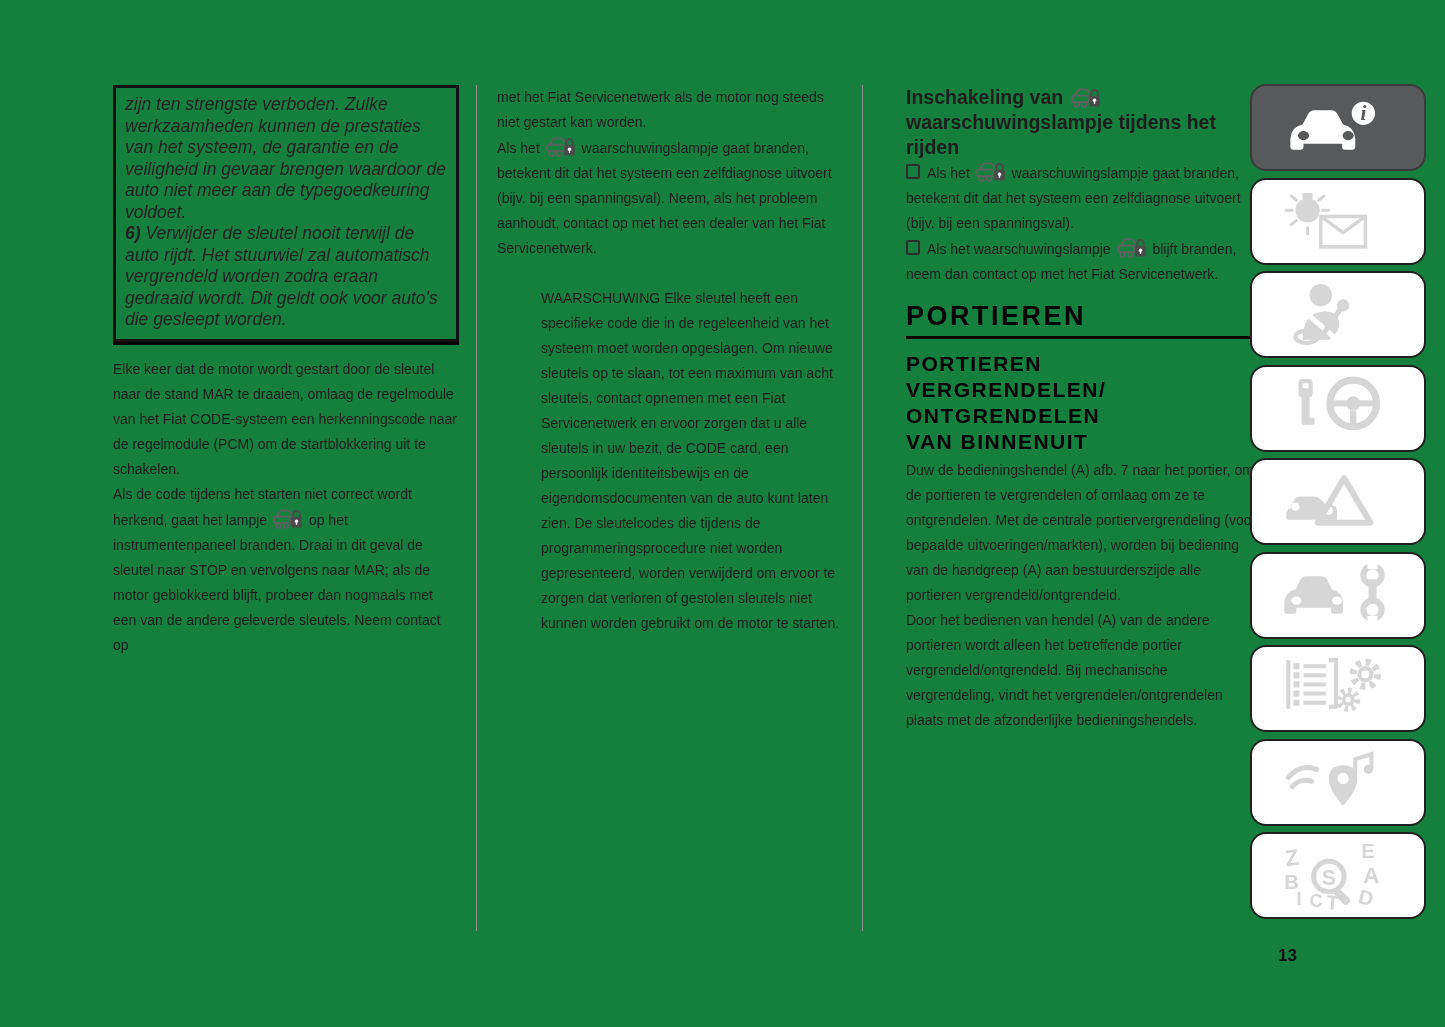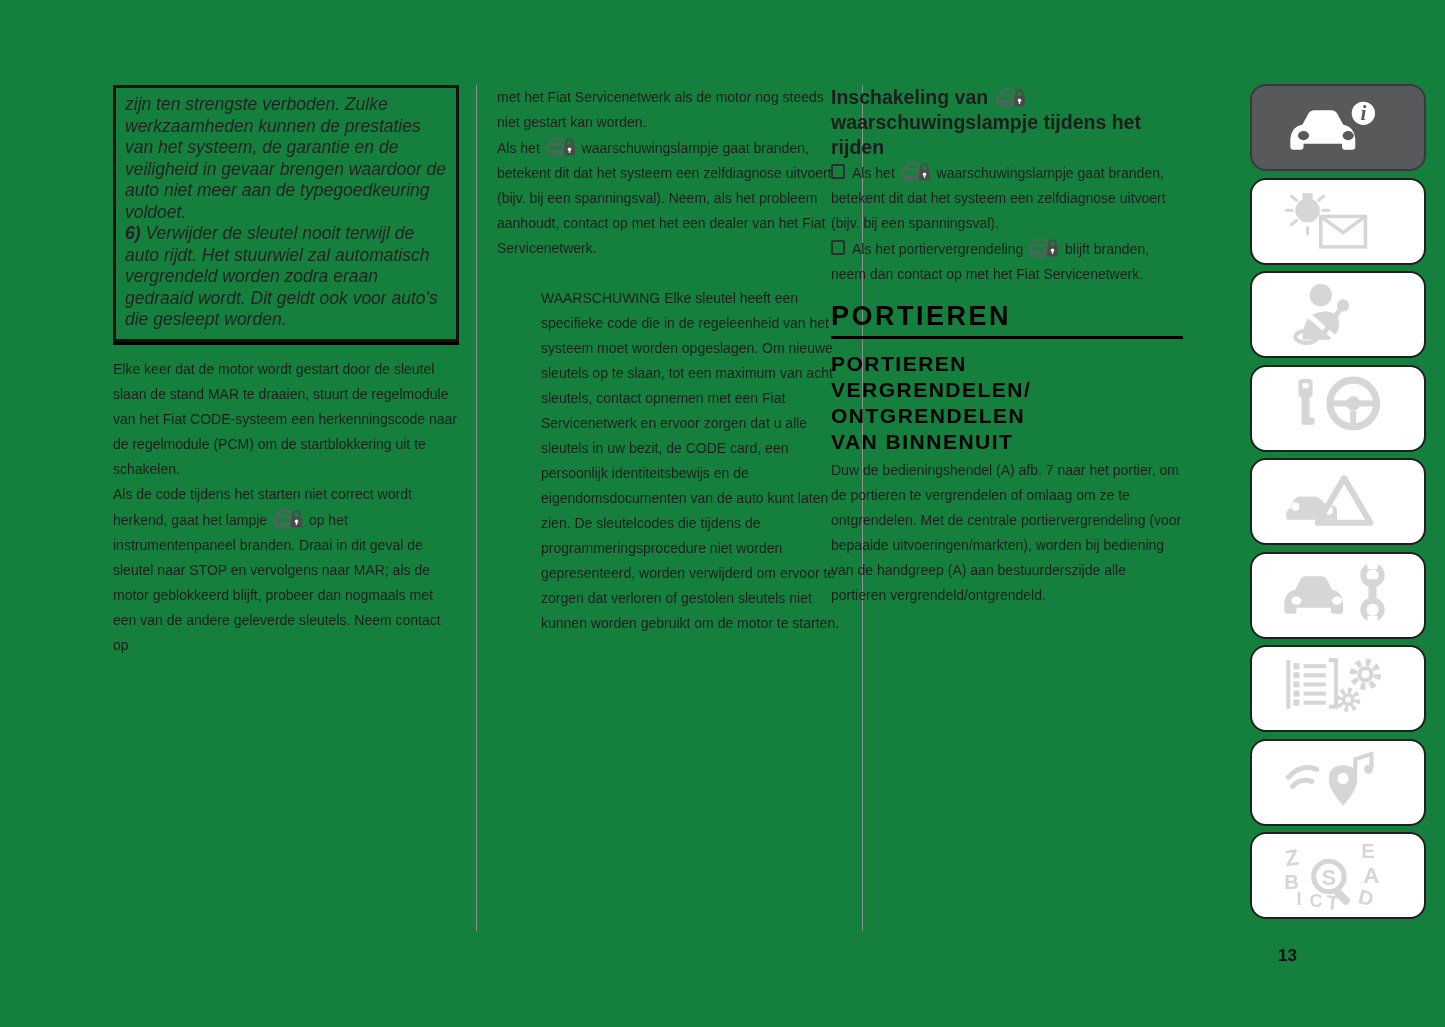--- a/index.html
+++ b/index.html
@@ -1,21 +1,21 @@
 <!DOCTYPE html>
 <html><head>
 <meta charset="utf-8">
 <style>
   html,body{margin:0;padding:0;background:#ffffff;}
   .page{position:relative;width:1445px;height:1027px;background:#15803d;overflow:hidden;
         font-family:"Liberation Sans","DejaVu Sans",sans-serif;color:#1d1d1d;padding-left:41px;}
   .col{position:absolute;top:85px;}
   #col1{left:113px;width:346px;}
   #col2{left:497px;width:349px;}
-  #col3{left:831px;width:352px;}
+  #col3{left:906px;width:352px;}
   .vdiv{position:absolute;top:85px;height:846px;width:1px;background:#8f8f8f;}
   #vdiv1{left:476px;}
   #vdiv2{left:862px;}
   .warnbox{border:3px solid #111111;padding:6px 9px 8px 9px;font-style:italic;
            font-size:17.5px;line-height:21.5px;color:#222222;}
   .warnbox .b{font-weight:bold;}
   p{margin:0;font-size:14px;line-height:25px;}
   .gap{margin-top:25px;margin-left:44px;}
   h1{margin:30px 0 5px 0;font-size:27px;line-height:30px;font-weight:bold;
      letter-spacing:2.5px;color:#000000;}
@@ -39,21 +39,21 @@
            color:#111111;}
 </style>
 </head>
 <body>
 
 <div class="page">
 
   <div class="col" id="col1">
     <div class="warnbox"><span>zijn ten strengste verboden. Zulke werkzaamheden kunnen de prestaties van het systeem, de garantie en de veiligheid in gevaar brengen waardoor de auto niet meer aan de typegoedkeuring voldoet.</span><br><span class="b">6)</span><span> Verwijder de sleutel nooit terwijl de auto rijdt. Het stuurwiel zal automatisch vergrendeld worden zodra eraan gedraaid wordt. Dit geldt ook voor auto's die gesleept worden.</span></div>
     <div class="rule"></div>
-    <p><span>Elke keer dat de motor wordt gestart door de sleutel slaan de stand MAR te draaien, stuurt de regelmodule van het Fiat CODE-systeem een herkenningscode naar de regelmodule (PCM) om de startblokkering uit te schakelen.</span></p>
+    <p><span>Elke keer dat de motor wordt gestart door de sleutel naar de stand MAR te draaien, omlaag de regelmodule van het Fiat CODE-systeem een herkenningscode naar de regelmodule (PCM) om de startblokkering uit te schakelen.</span></p>
     <p><span>Als de code tijdens het starten niet correct wordt herkend, gaat het lampje </span><svg class="lamp" width="30" height="22" viewBox="0 0 30 22">
       <path d="M3.5 10.2 L6.8 4.8 Q7.6 3.4 9.2 3.4 L14.4 3.4 Q16 3.4 16.8 4.8 L18.6 7.6" fill="none" stroke="#5f5f5f" stroke-width="1.8"></path>
       <rect x="1.2" y="9.6" width="16.6" height="6.6" rx="2" fill="none" stroke="#5f5f5f" stroke-width="1.8"></rect>
       <circle cx="5.6" cy="18.6" r="2.4" fill="none" stroke="#5f5f5f" stroke-width="1.6"></circle>
       <circle cx="13.2" cy="18.6" r="2.4" fill="none" stroke="#5f5f5f" stroke-width="1.6"></circle>
       <path d="M20.2 9.8 v-2.6 a3.3 3.3 0 0 1 6.6 0 v2.6" fill="none" stroke="#4a4a4a" stroke-width="2"></path>
       <rect x="18.2" y="9.8" width="10.6" height="10.6" rx="1.6" fill="#4a4a4a"></rect>
       <circle cx="23.5" cy="14.2" r="1.7" fill="#ffffff"></circle>
       <rect x="22.8" y="14.8" width="1.4" height="3" fill="#ffffff"></rect>
     </svg><span> op het instrumentenpaneel branden. Draai in dit geval de sleutel naar STOP en vervolgens naar MAR; als de motor geblokkeerd blijft, probeer dan nogmaals met een van de andere geleverde sleutels. Neem contact op</span></p>
@@ -92,37 +92,38 @@
     <p><span class="sq"></span><span>Als het </span><svg class="lamp" width="30" height="22" viewBox="0 0 30 22">
       <path d="M3.5 10.2 L6.8 4.8 Q7.6 3.4 9.2 3.4 L14.4 3.4 Q16 3.4 16.8 4.8 L18.6 7.6" fill="none" stroke="#5f5f5f" stroke-width="1.8"></path>
       <rect x="1.2" y="9.6" width="16.6" height="6.6" rx="2" fill="none" stroke="#5f5f5f" stroke-width="1.8"></rect>
       <circle cx="5.6" cy="18.6" r="2.4" fill="none" stroke="#5f5f5f" stroke-width="1.6"></circle>
       <circle cx="13.2" cy="18.6" r="2.4" fill="none" stroke="#5f5f5f" stroke-width="1.6"></circle>
       <path d="M20.2 9.8 v-2.6 a3.3 3.3 0 0 1 6.6 0 v2.6" fill="none" stroke="#4a4a4a" stroke-width="2"></path>
       <rect x="18.2" y="9.8" width="10.6" height="10.6" rx="1.6" fill="#4a4a4a"></rect>
       <circle cx="23.5" cy="14.2" r="1.7" fill="#ffffff"></circle>
       <rect x="22.8" y="14.8" width="1.4" height="3" fill="#ffffff"></rect>
     </svg><span> waarschuwingslampje gaat branden, betekent dit dat het systeem een zelfdiagnose uitvoert (bijv. bij een spanningsval).</span></p>
-    <p><span class="sq"></span><span>Als het portiervergrendeling </span><svg class="lamp" width="30" height="22" viewBox="0 0 30 22">
+    <p><span class="sq"></span><span>Als het waarschuwingslampje </span><svg class="lamp" width="30" height="22" viewBox="0 0 30 22">
       <path d="M3.5 10.2 L6.8 4.8 Q7.6 3.4 9.2 3.4 L14.4 3.4 Q16 3.4 16.8 4.8 L18.6 7.6" fill="none" stroke="#5f5f5f" stroke-width="1.8"></path>
       <rect x="1.2" y="9.6" width="16.6" height="6.6" rx="2" fill="none" stroke="#5f5f5f" stroke-width="1.8"></rect>
       <circle cx="5.6" cy="18.6" r="2.4" fill="none" stroke="#5f5f5f" stroke-width="1.6"></circle>
       <circle cx="13.2" cy="18.6" r="2.4" fill="none" stroke="#5f5f5f" stroke-width="1.6"></circle>
       <path d="M20.2 9.8 v-2.6 a3.3 3.3 0 0 1 6.6 0 v2.6" fill="none" stroke="#4a4a4a" stroke-width="2"></path>
       <rect x="18.2" y="9.8" width="10.6" height="10.6" rx="1.6" fill="#4a4a4a"></rect>
       <circle cx="23.5" cy="14.2" r="1.7" fill="#ffffff"></circle>
       <rect x="22.8" y="14.8" width="1.4" height="3" fill="#ffffff"></rect>
     </svg><span> blijft branden, neem dan contact op met het Fiat Servicenetwerk.</span></p>
     <h1>PORTIEREN</h1>
     <div class="rule"></div>
     <div class="h3">PORTIEREN
 VERGRENDELEN/
 ONTGRENDELEN
 VAN BINNENUIT</div>
     <p><span>Duw de bedieningshendel (A) afb. 7 naar het portier, om de portieren te vergrendelen of omlaag om ze te ontgrendelen. Met de centrale portiervergrendeling (voor bepaalde uitvoeringen/markten), worden bij bediening van de handgreep (A) aan bestuurderszijde alle portieren vergrendeld/ontgrendeld.</span></p>
+    <p><span>Door het bedienen van hendel (A) van de andere portieren wordt alleen het betreffende portier vergrendeld/ontgrendeld. Bij mechanische vergrendeling, vindt het vergrendelen/ontgrendelen plaats met de afzonderlijke bedieningshendels.</span></p>
   </div>
 
   <div class="sidebar">
 
     <button class="tile active">
       <svg width="150" height="71" viewBox="0 0 120 70">
         <path d="M14 46 q1 -12 12 -14 l6 -11 q2 -3 5.5 -3 h17 q3.5 0 5.5 3 l6 11 q11 2 12 14 v8 q0 3 -3 3 h-7 q-3 0 -3 -3 v-3 h-38 v3 q0 3 -3 3 h-7 q-3 0 -3 -3 z" fill="#ffffff"></path>
         <ellipse cx="27" cy="43" rx="5.5" ry="4.5" fill="#58595b"></ellipse>
         <ellipse cx="71" cy="43" rx="5.5" ry="4.5" fill="#58595b"></ellipse>
         <circle cx="86" cy="21" r="13" fill="#ffffff" stroke="#58595b" stroke-width="3"></circle>

